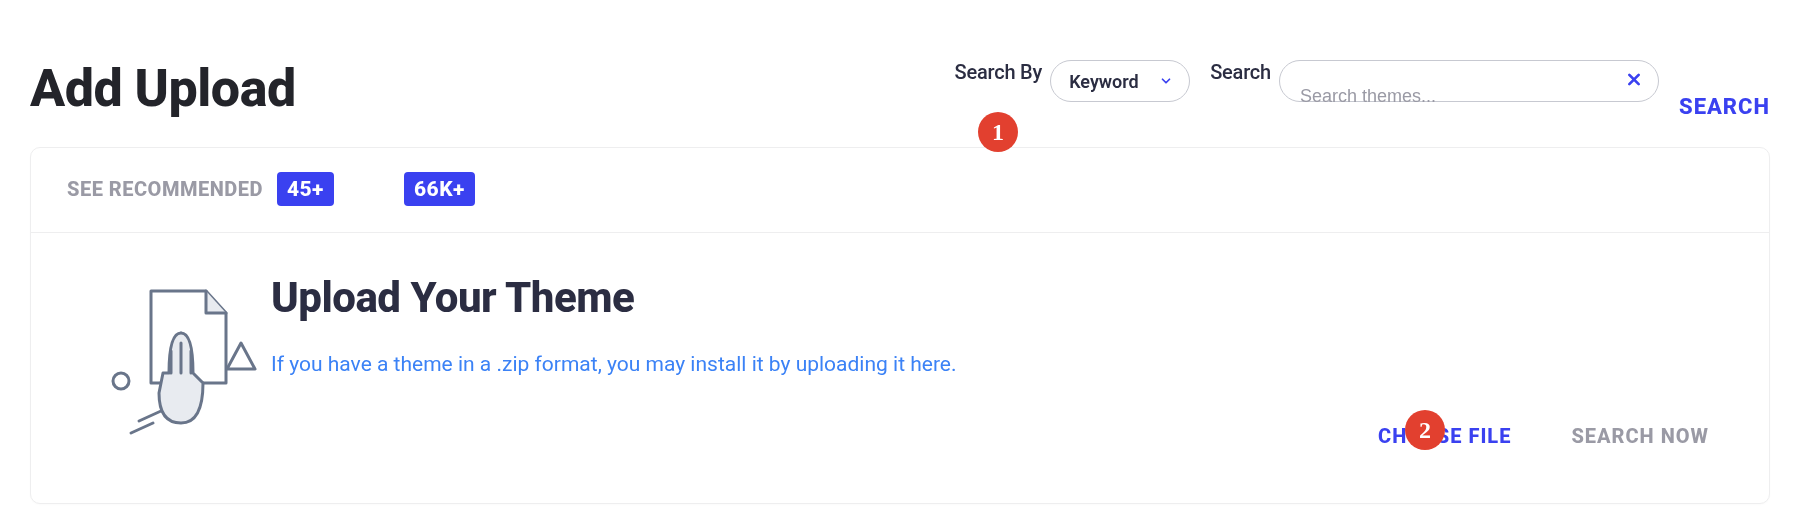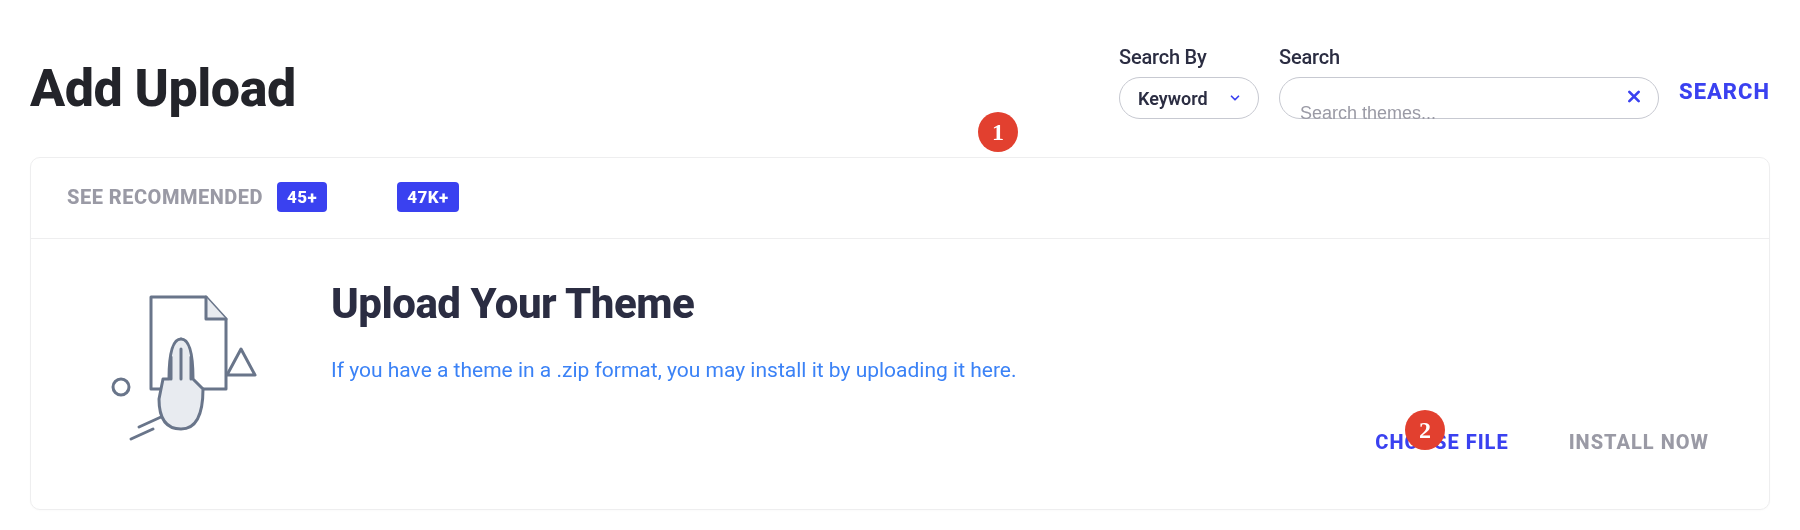--- a/index.html
+++ b/index.html
@@ -25,21 +25,21 @@
     font-weight: 800;
     color: #23242a;
     letter-spacing: -0.5px;
     margin-top: 40px;
   }
   .search-area {
     display: flex;
     align-items: flex-start;
     gap: 20px;
   }
-  .field-group { display: flex; flex-direction: column; gap: 8px; }
+  .field-group { display: flex; gap: 8px; }
   .field-label {
     font-size: 20px;
     font-weight: 500;
     color: #2b2d42;
     letter-spacing: -0.2px;
   }
   .select-box {
     position: relative;
     border: 1px solid #c7c9d1;
     border-radius: 999px;
@@ -102,21 +102,21 @@
     margin-top: 34px;
     cursor: pointer;
     font-family: inherit;
   }
 
   .panel {
     border: 1px solid #eeeeef;
     border-radius: 10px;
     box-shadow: 0 1px 2px rgba(0,0,0,0.02);
     background: #fff;
-    margin-top: 18px;
+    margin-top: 8px;
   }
   .tabs {
     display: flex;
     align-items: center;
     gap: 70px;
     padding: 24px 36px 0 36px;
     border-bottom: 1px solid #eeeeef;
     position: relative;
   }
   .tab {
@@ -136,32 +136,31 @@
     border-left: none;
     border-right: none;
   }
   .tab.active {
     color: #2b2d42;
     border-bottom-color: #3a41f0;
   }
   .badge {
     background: #3a41f0;
     color: #fff;
-    font-size: 17px;
+    font-size: 21px;
     font-weight: 800;
     padding: 5px 10px;
     border-radius: 4px;
     letter-spacing: 0.5px;
   }
 
   .content {
     display: flex;
     align-items: flex-start;
     padding: 40px 60px 60px 60px;
-    gap: 60px;
   }
   .illustration {
     flex: 0 0 180px;
     height: 170px;
     color: #8b95a7;
   }
   .content-main { flex: 1; }
   .section-title {
     font-size: 42px;
     font-weight: 800;
@@ -256,21 +255,21 @@
       </div>
     </div>
 
     <div class="panel">
       <div class="tabs">
         <button class="tab">
           <span>SEE RECOMMENDED</span>
           <span class="badge">45+</span>
         </button>
         <button class="tab">
-          <span class="badge">47K+</span>
+          <span class="badge">66K+</span>
         </button>
       </div>
 
       <div class="content">
         <div class="illustration">
           <svg viewBox="0 0 180 170" width="180" height="170">
             <g fill="none" stroke="#69758a" stroke-width="3" stroke-linejoin="round" stroke-linecap="round">
               <path d="M60 18 H115 L135 40 V110 H60 Z" fill="#ffffff"></path>
               <path d="M115 18 V40 H135" fill="#e8ebf0"></path>
               <g>
@@ -287,17 +286,17 @@
         </div>
 
         <div class="content-main">
           <h2 class="section-title">Upload Your Theme</h2>
           <p class="section-desc">If you have a theme in a .zip format, you may install it by uploading it here.</p>
         </div>
       </div>
 
       <div class="actions">
         <button class="action-link choose">CHOOSE FILE</button>
-        <button class="action-link install">INSTALL NOW</button>
+        <button class="action-link install">SEARCH NOW</button>
       </div>
     </div>
   </div>
 </div>
 
 </body></html>

